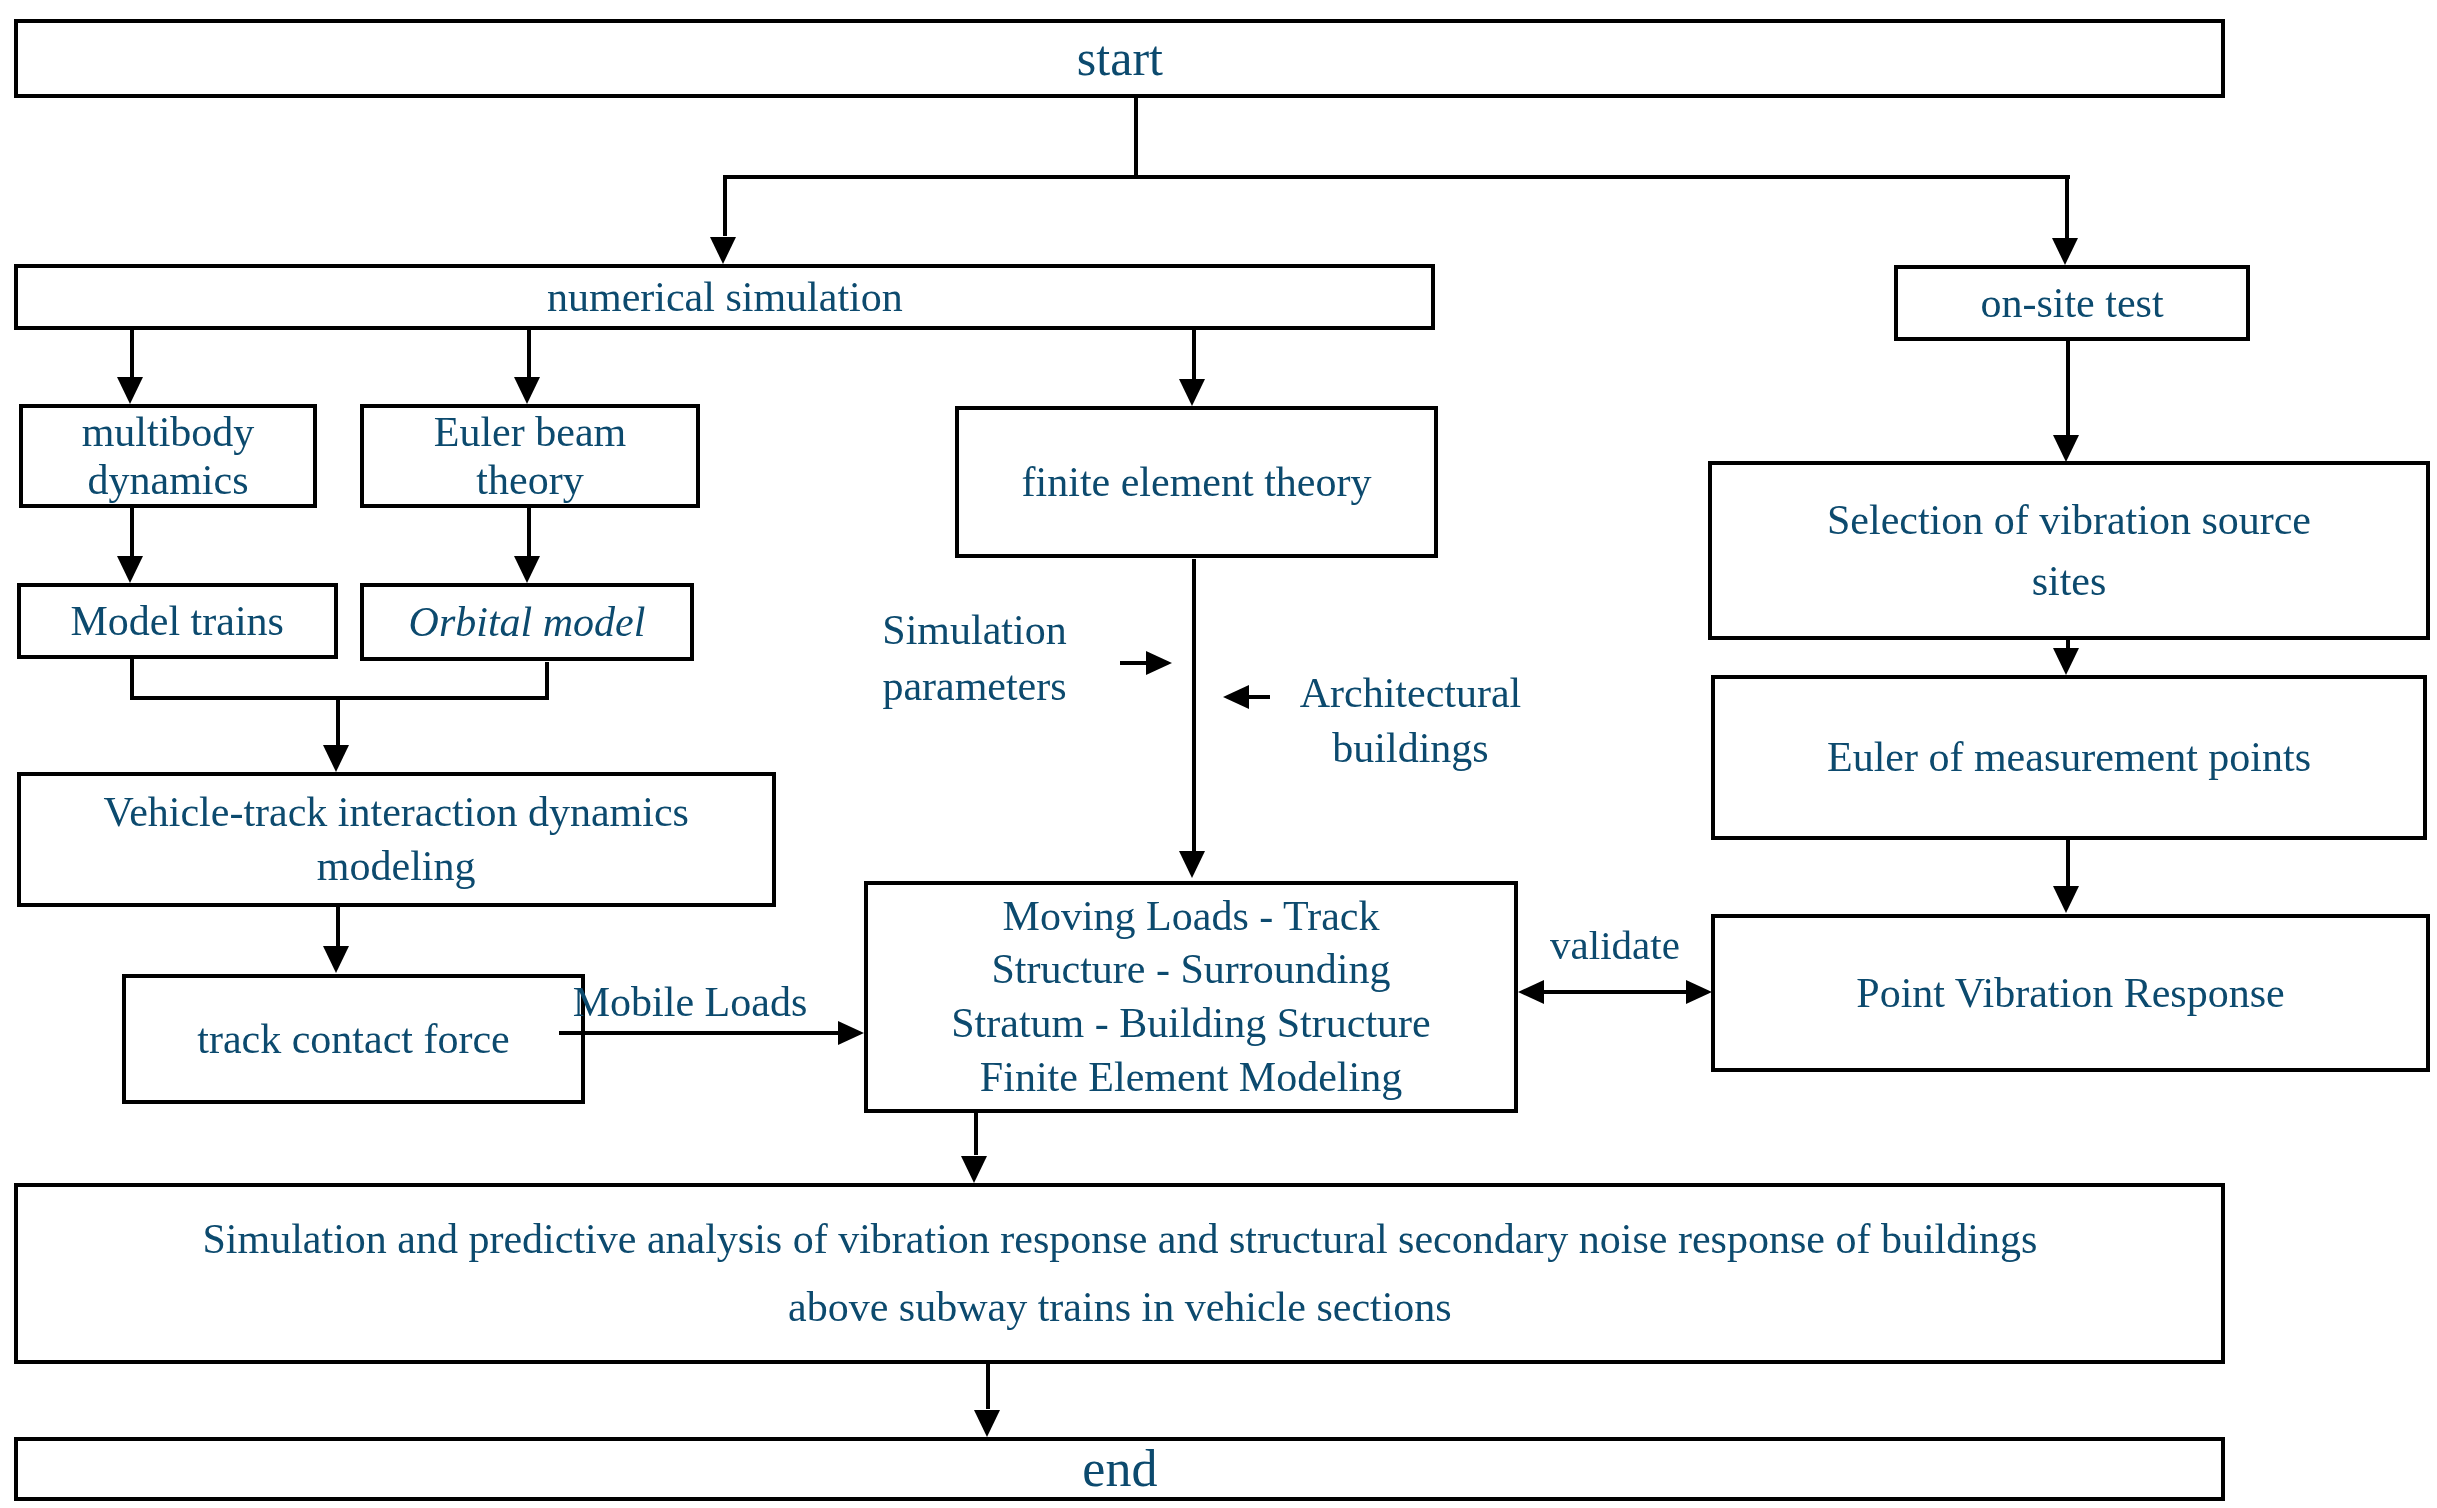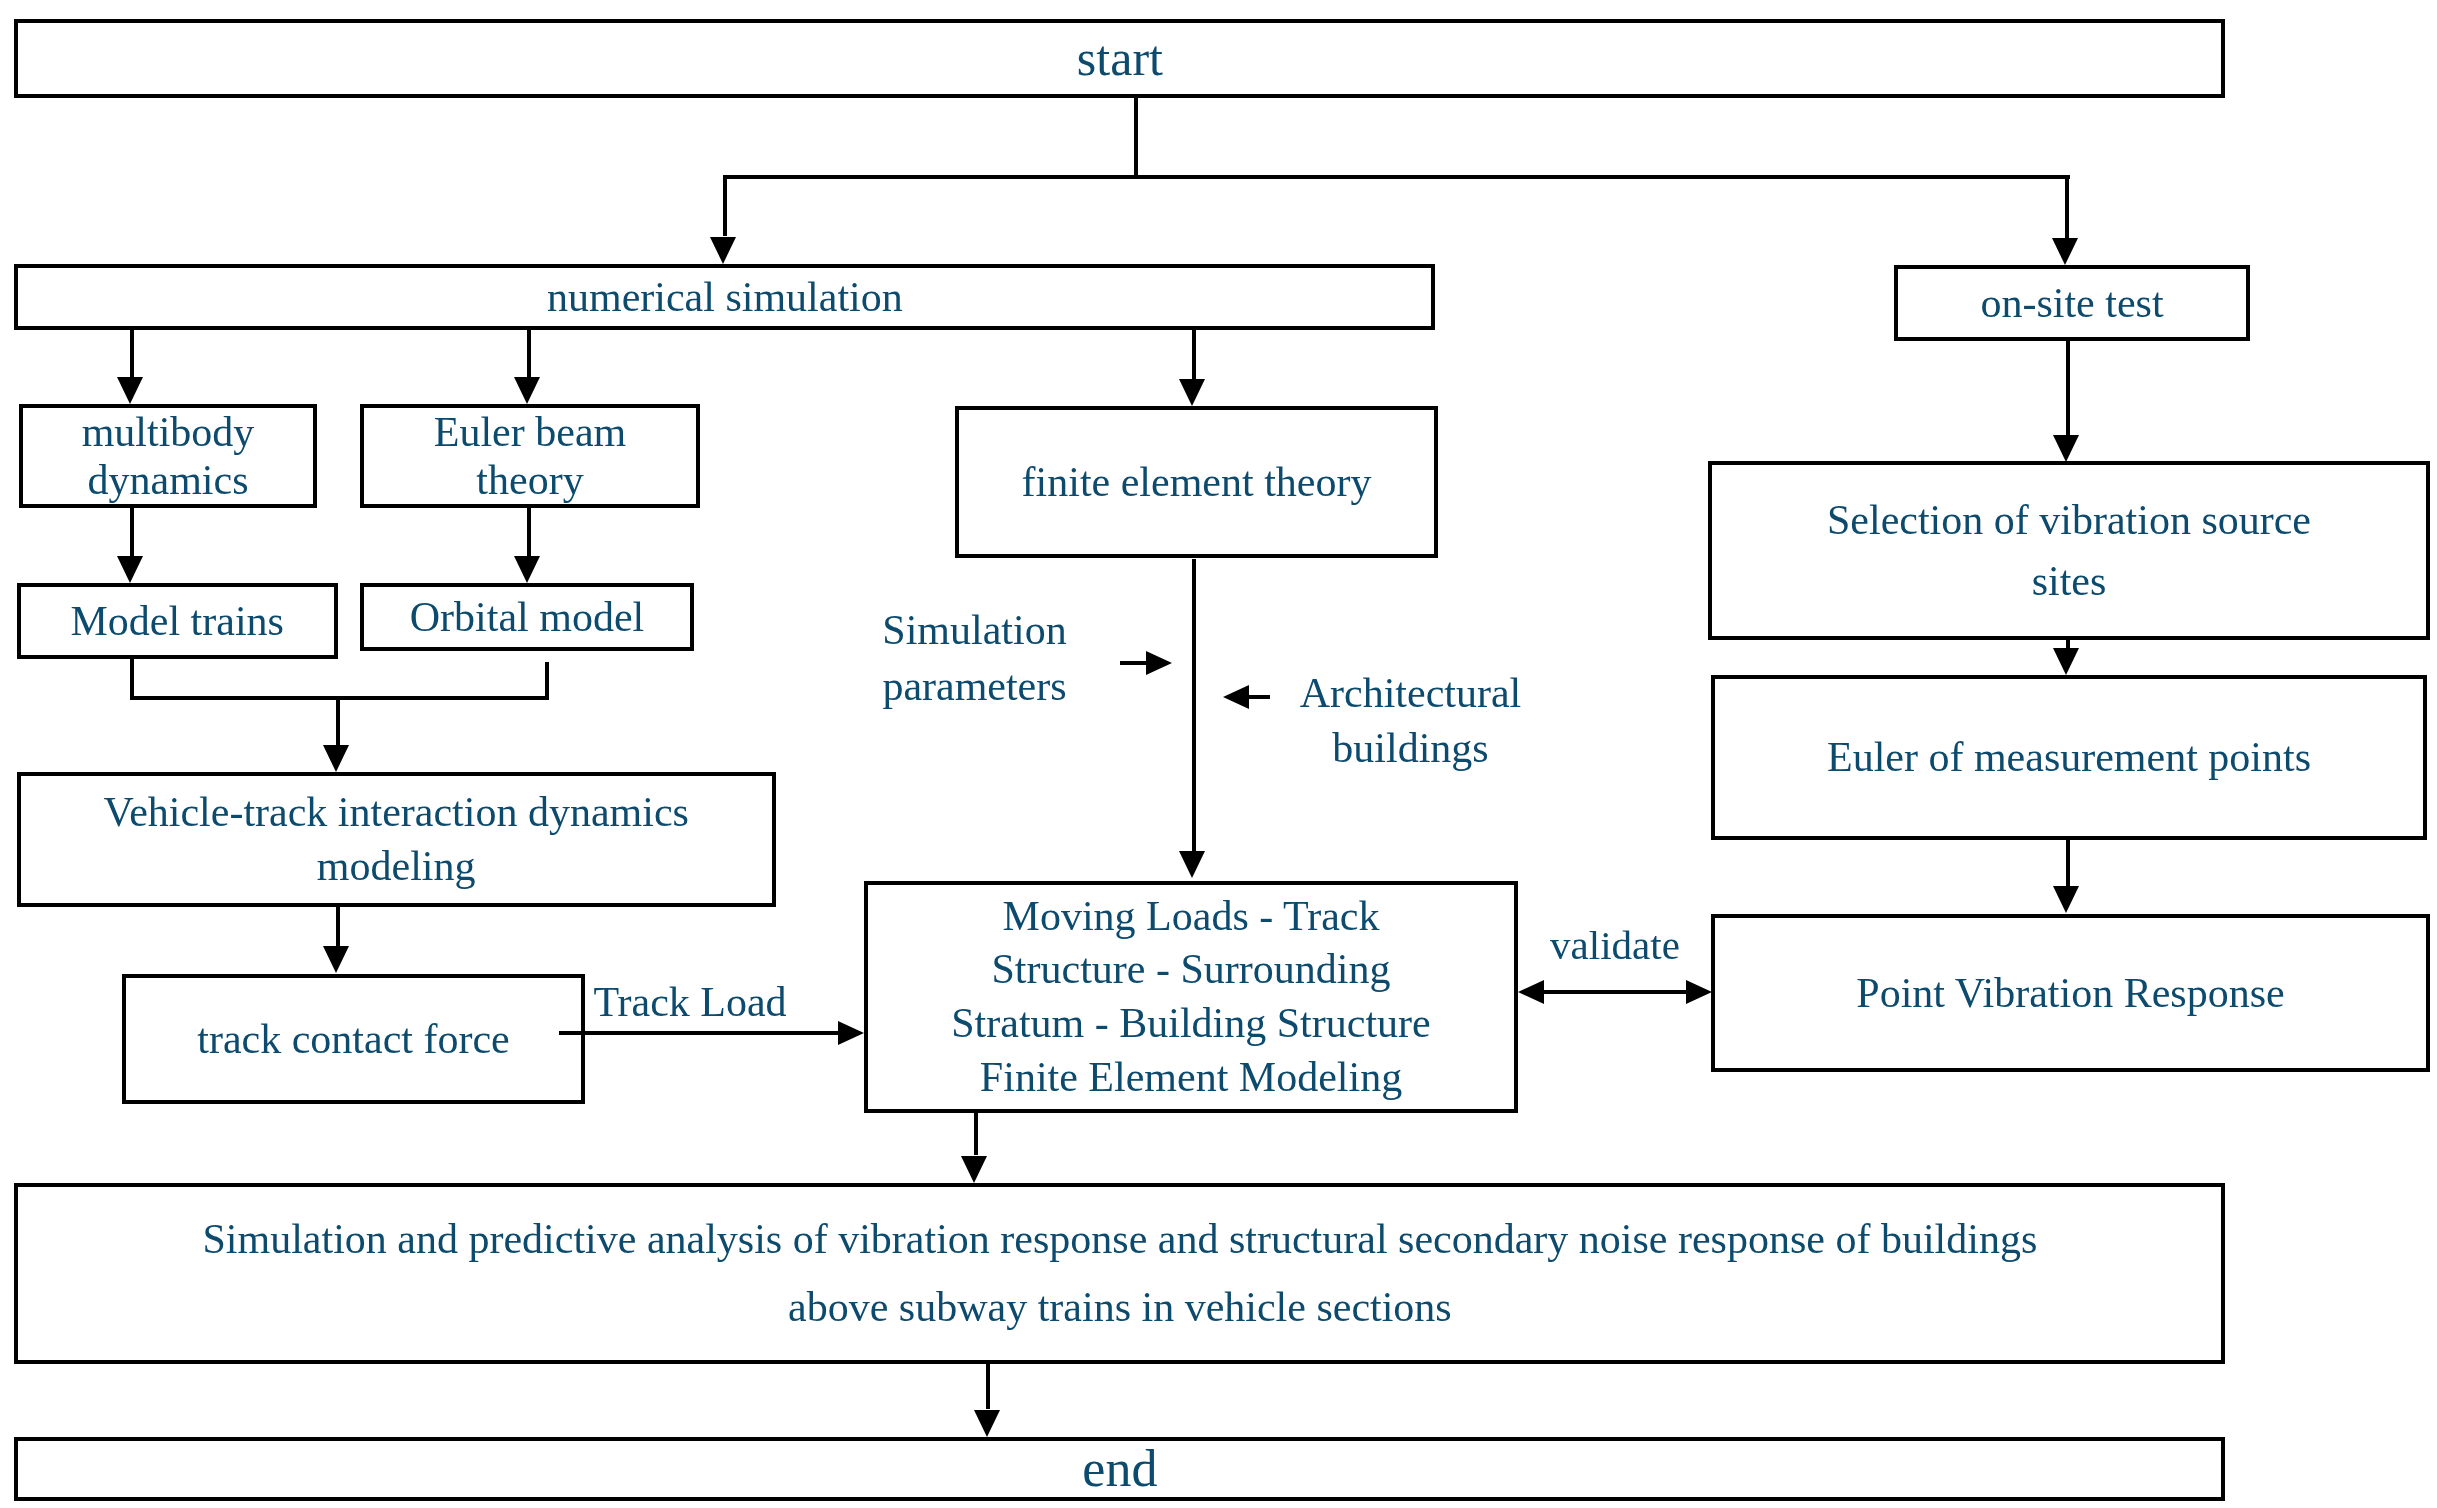--- a/index.html
+++ b/index.html
@@ -51,21 +51,21 @@
 
   
   #n-start      { left: 14.4px;   top: 19px;   width: 2211px; height: 79px; font-size: 50px; }
   #n-numsim     { left: 14.4px;   top: 264px;  width: 1421px; height: 66px; }
   #n-onsite     { left: 1894px; top: 265px;  width: 356px;  height: 76px; }
   #n-multibody  { left: 19px;   top: 404px;  width: 298px;  height: 104px; }
   #n-euler      { left: 360px;  top: 404px;  width: 340px;  height: 104px; }
   #n-finite     { left: 955px; top: 406px;  width: 483px;  height: 152px; }
   #n-selection  { left: 1708px; top: 461px;  width: 722px;  height: 179px; line-height: 1.45; }
   #n-modeltrains{ left: 16.7px;   top: 583px;  width: 321px;  height: 76px; }
-  #n-orbital    { left: 360px;  top: 583px;  width: 334px;  height: 68px; }
+  #n-orbital    { left: 360px;  top: 583px;  width: 334px;  height: 78px; font-style: italic; }
   #n-vehicle    { left: 16.7px;   top: 772px; width: 759px; height: 135px; line-height: 1.28; }
   #n-layout     { left: 1711px; top: 675px;  width: 716px;  height: 165px; }
   #n-trackforce { left: 96px;  top: 974px; width: 463px;  height: 130px; margin-left: 26px; }
   #n-moving     { left: 864px; top: 881px; width: 654px;  height: 232px; line-height: 1.28; }
   #n-point      { left: 1711px; top: 914px; width: 719px;  height: 158px; }
   #n-simulation { left: 14.4px;   top: 1183px; width: 2211px; height: 181px; line-height: 1.6; }
   #n-end        { left: 14.4px;   top: 1437px; width: 2211px; height: 64px;  font-size: 52px; }
 
   
   #l-mobile   { left: 531px;  top: 978px; width: 318px; }
@@ -174,21 +174,21 @@
     <span class="lbl">Point Vibration Response</span>
   </div>
   <div class="box" id="n-simulation">
     <span class="lbl">Simulation and predictive analysis of vibration response and structural secondary noise response of buildings
 above subway trains in vehicle sections</span>
   </div>
   <div class="box" id="n-end">
     <span class="lbl">end</span>
   </div>
 
-  <div class="edge-label" id="l-mobile">Track Load</div>
+  <div class="edge-label" id="l-mobile">Mobile Loads</div>
   <div class="edge-label" id="l-validate">validate</div>
   <div class="edge-label" id="l-geo">Simulation
 parameters</div>
   <div class="edge-label" id="l-arch">Architectural
 buildings</div>
 
   <div class="v" id="e1"></div>
   <div class="h" id="e2"></div>
   <div class="v" id="e3a"></div>
   <div class="ah-d" id="e3b"></div>

